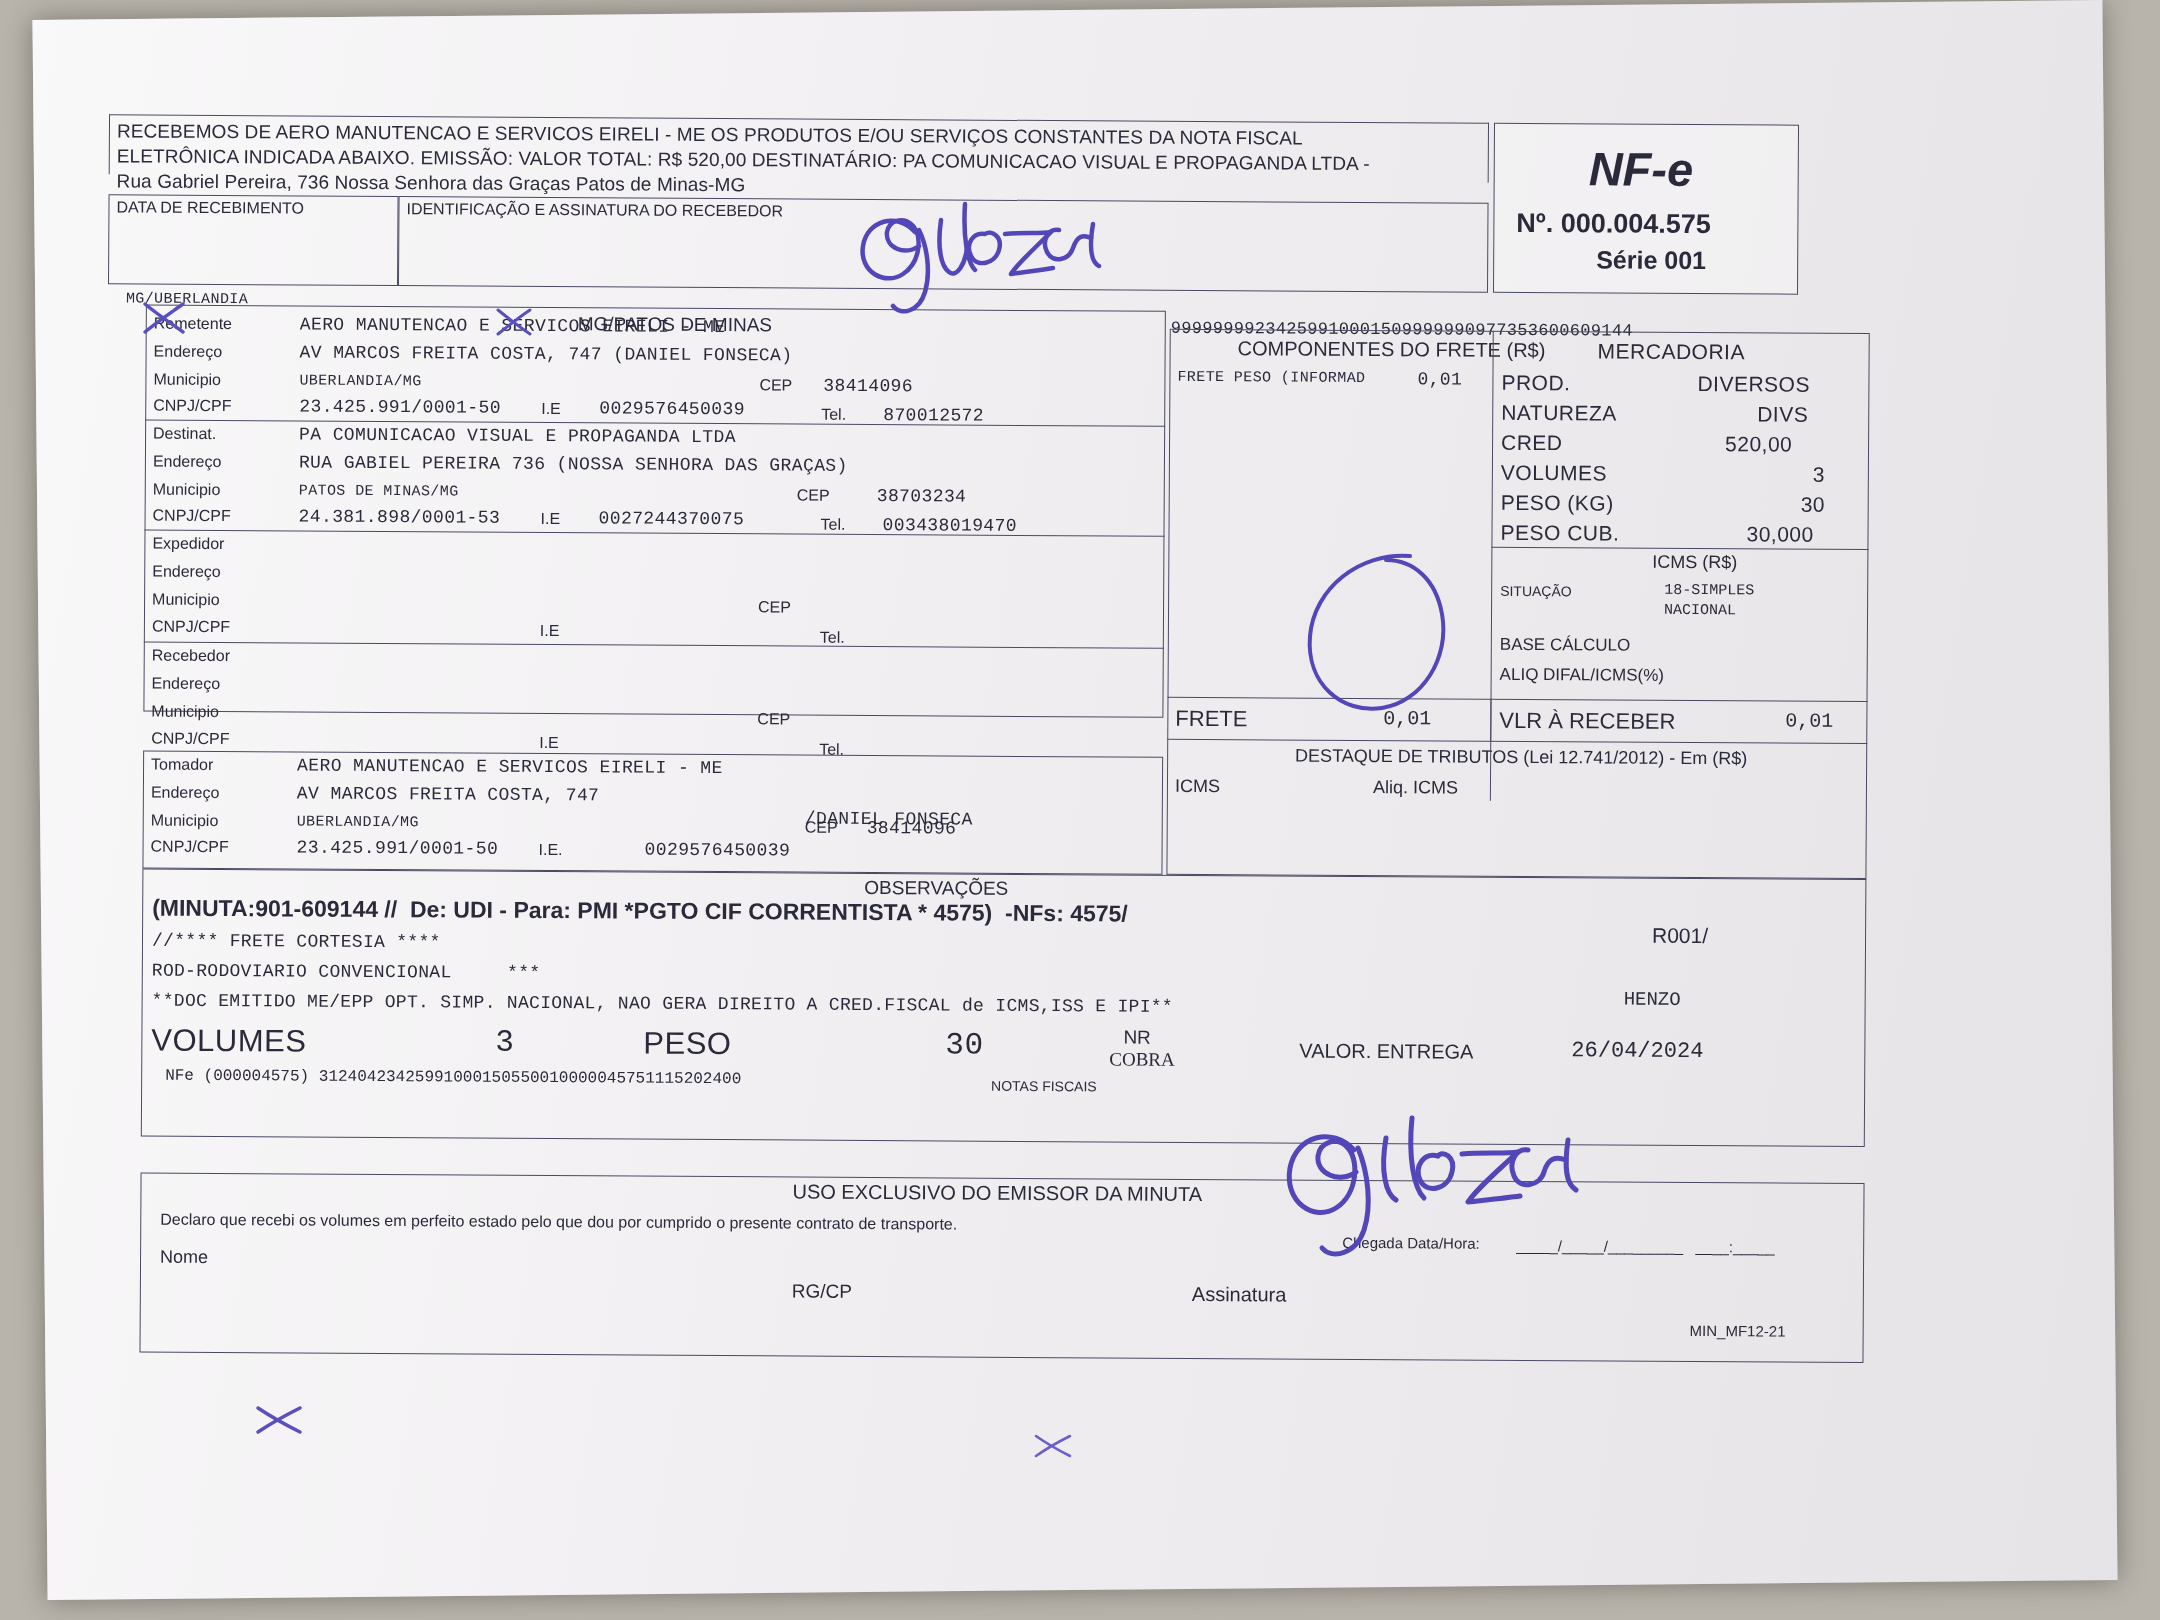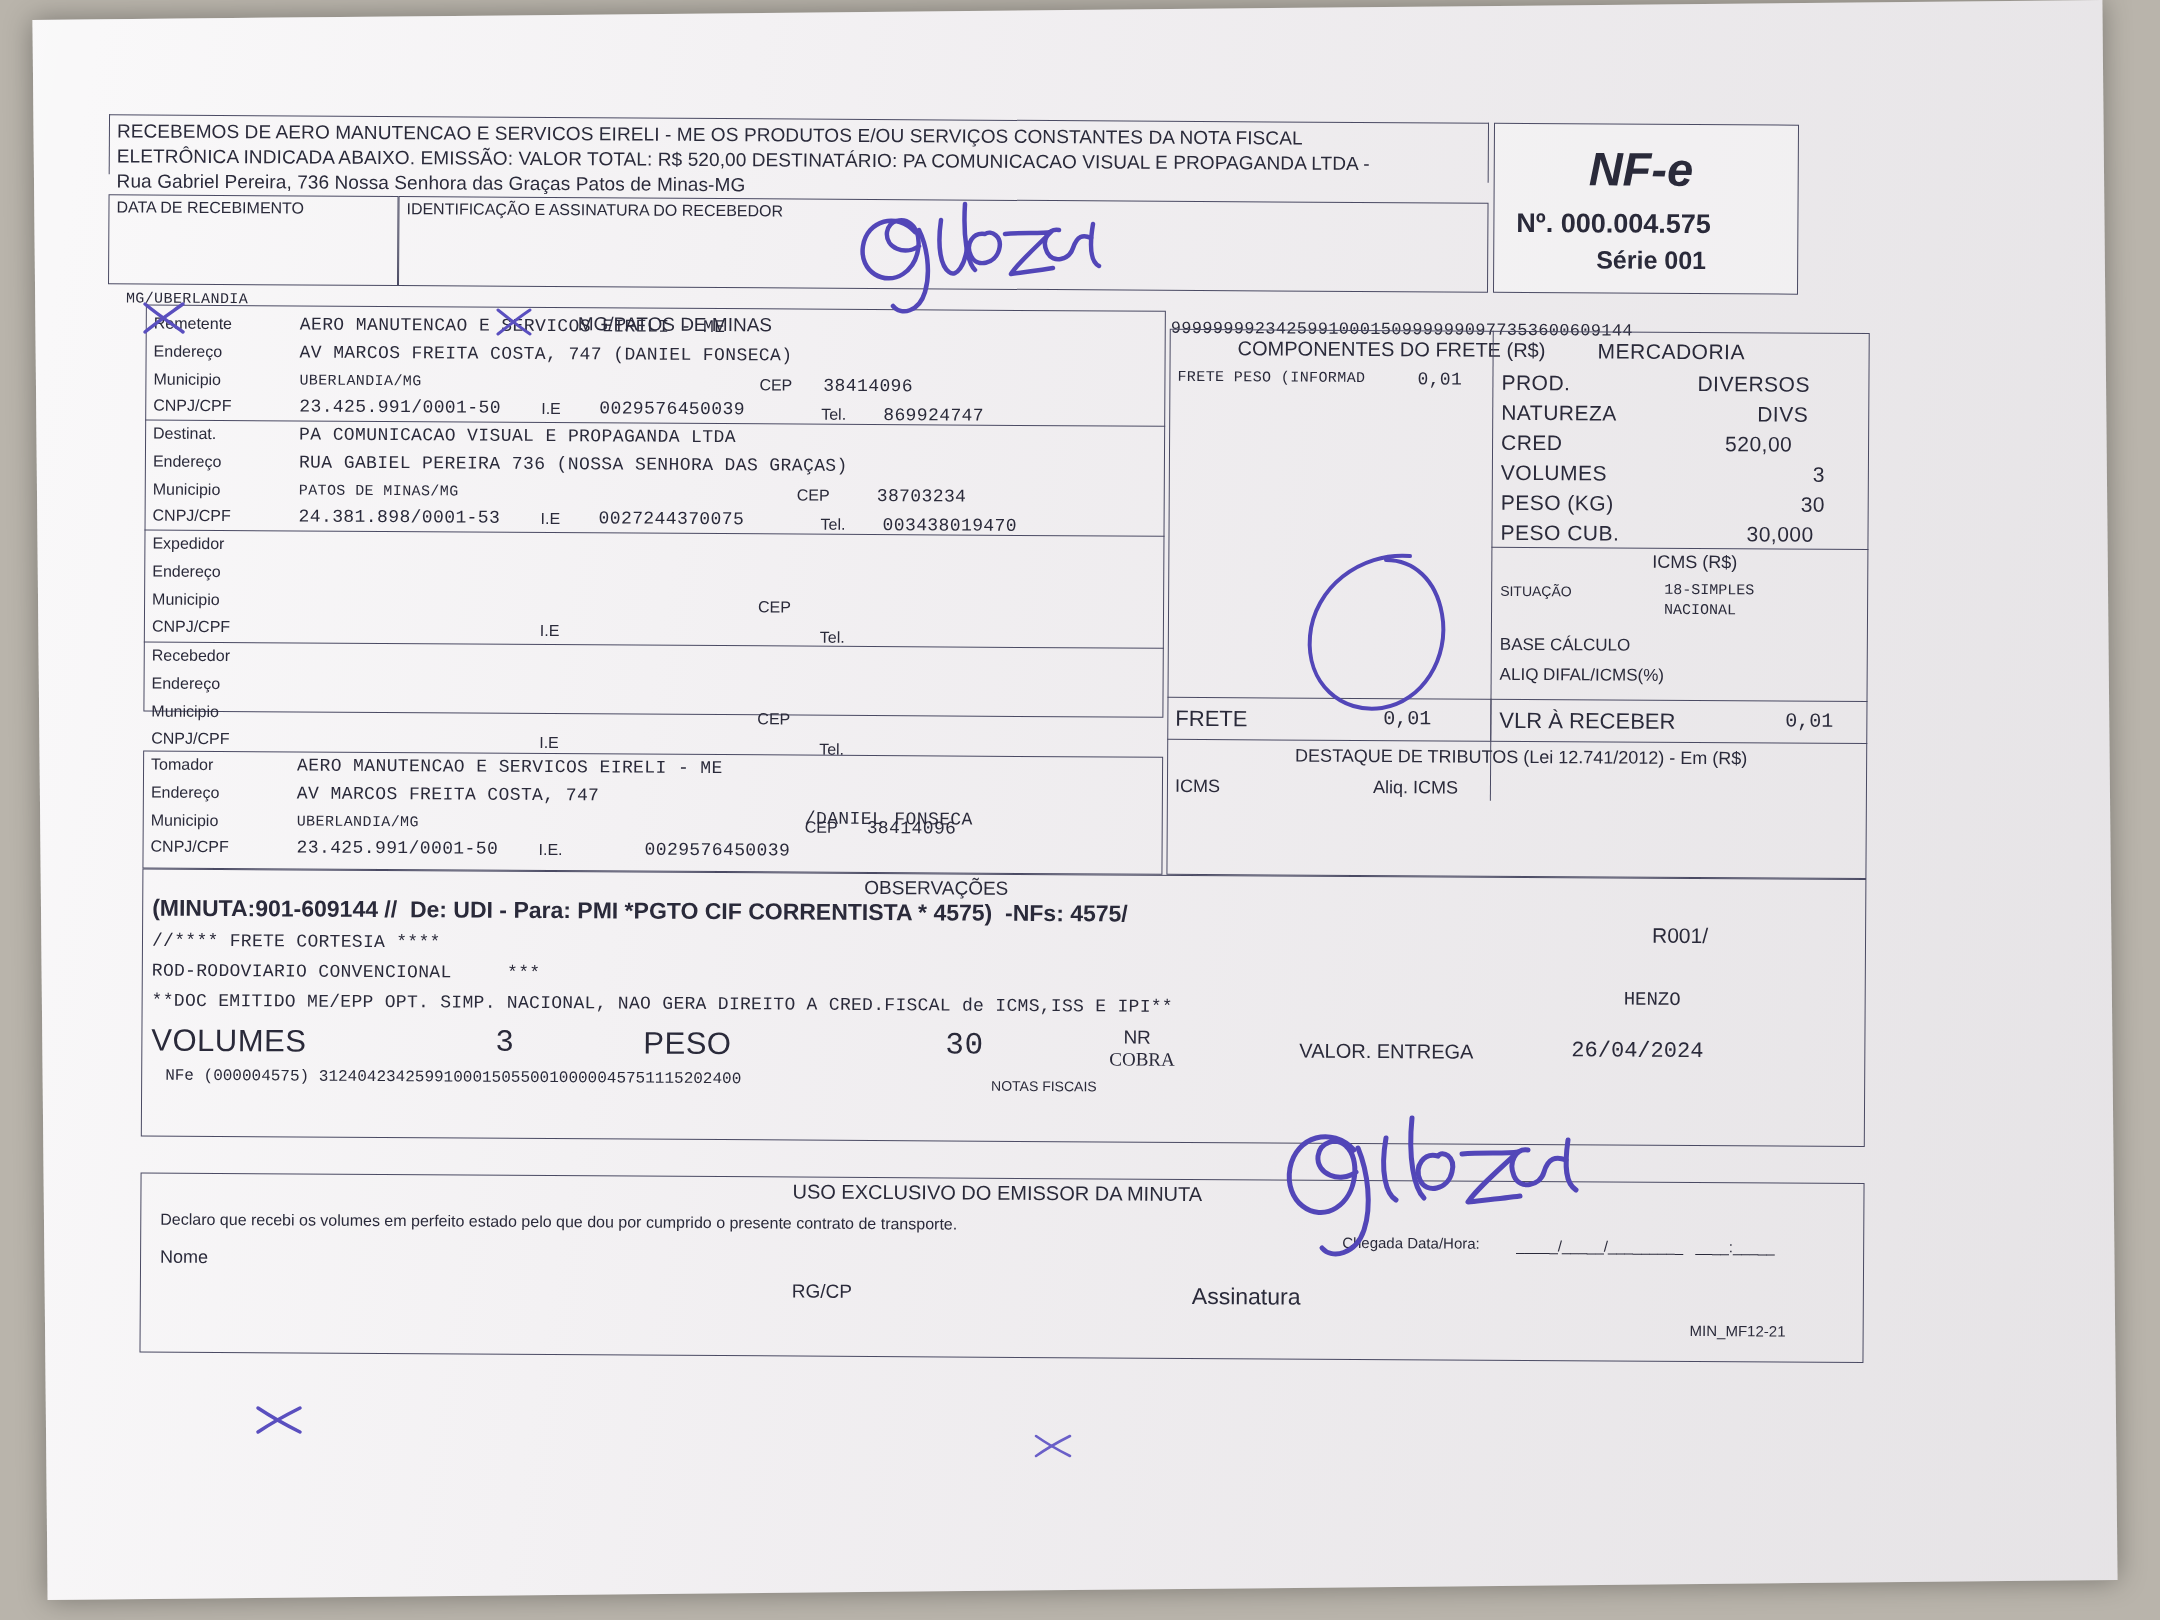--- a/index.html
+++ b/index.html
@@ -90,21 +90,21 @@
   <div class="t mono val" style="left:192px;top:227px;">AV MARCOS FREITA COSTA, 747 (DANIEL FONSECA)</div>
   <div class="t lbl" style="left:46px;top:256px;">Municipio</div>
   <div class="t mono val-sm" style="left:192px;top:257px;">UBERLANDIA/MG</div>
   <div class="t lbl" style="left:46px;top:282px;">CNPJ/CPF</div>
   <div class="t mono val" style="left:192px;top:281px;">23.425.991/0001-50</div>
   <div class="t lbl" style="left:434px;top:283px;">I.E</div>
   <div class="t mono val" style="left:492px;top:281px;">0029576450039</div>
   <div class="t lbl" style="left:652px;top:258px;">CEP</div>
   <div class="t mono val" style="left:716px;top:257px;">38414096</div>
   <div class="t lbl" style="left:714px;top:287px;">Tel.</div>
-  <div class="t mono val" style="left:776px;top:286px;">869924747</div>
+  <div class="t mono val" style="left:776px;top:286px;">870012572</div>
   <div class="bx" style="left:38px;top:305px;width:1020px;height:0;border:none;border-top:1.5px solid #4a4a63;"></div>
 
   <div class="t lbl" style="left:46px;top:310px;">Destinat.</div>
   <div class="t mono val" style="left:192px;top:309px;">PA COMUNICACAO VISUAL E PROPAGANDA LTDA</div>
   <div class="t lbl" style="left:46px;top:338px;">Endereço</div>
   <div class="t mono val" style="left:192px;top:337px;">RUA GABIEL PEREIRA 736 (NOSSA SENHORA DAS GRAÇAS)</div>
   <div class="t lbl" style="left:46px;top:366px;">Municipio</div>
   <div class="t mono val-sm" style="left:192px;top:367px;">PATOS DE MINAS/MG</div>
   <div class="t lbl" style="left:46px;top:392px;">CNPJ/CPF</div>
   <div class="t mono val" style="left:192px;top:391px;">24.381.898/0001-53</div>
@@ -208,21 +208,21 @@
   <div class="t lbl" style="left:1196px;top:918px;font-size:20px;">VALOR. ENTREGA</div>
   <div class="t mono" style="left:1468px;top:915px;font-size:22px;">26/04/2024</div>
   <div class="t mono" style="left:62px;top:952px;font-size:16px;">NFe (000004575) 31240423425991000150550010000045751115202400</div>
   <div class="t lbl-sm" style="left:888px;top:958px;">NOTAS FISCAIS</div>
 
   <div class="bx" style="left:38px;top:1058px;width:1724px;height:180px;"></div>
   <div class="t lbl" style="left:690px;top:1062px;font-size:20px;">USO EXCLUSIVO DO EMISSOR DA MINUTA</div>
   <div class="t lbl-sm" style="left:58px;top:1096px;font-size:16px;">Declaro que recebi os volumes em perfeito estado pelo que dou por cumprido o presente contrato de transporte.</div>
   <div class="t lbl" style="left:58px;top:1132px;font-size:18px;">Nome</div>
   <div class="t lbl" style="left:690px;top:1162px;font-size:19px;">RG/CP</div>
-  <div class="t lbl" style="left:1090px;top:1162px;font-size:23px;">Assinatura</div>
+  <div class="t lbl" style="left:1090px;top:1162px;font-size:20px;">Assinatura</div>
   <div class="t lbl-sm" style="left:1240px;top:1112px;font-size:15px;">Chegada Data/Hora:</div>
   <div class="t lbl-sm" style="left:1414px;top:1114px;font-size:15px;">_____/_____/_________   ____:_____</div>
   <div class="t lbl-sm" style="left:1588px;top:1198px;font-size:15px;">MIN_MF12-21</div>
 
 </div>
 
 <svg class="ink" width="300" height="130" style="left:845px;top:190px;" viewBox="0 0 300 130">
   <g fill="none" stroke="#5246b8" stroke-width="4.5" stroke-linecap="round" stroke-linejoin="round">
     <path d="M70 42 C52 22, 22 30, 18 56 C14 82, 40 96, 58 84 C76 72, 78 44, 66 34 C58 27, 44 30, 42 42 C40 58, 60 66, 74 56"></path>
     <path d="M74 40 C82 56, 86 82, 80 102 C74 122, 56 126, 48 116"></path>

